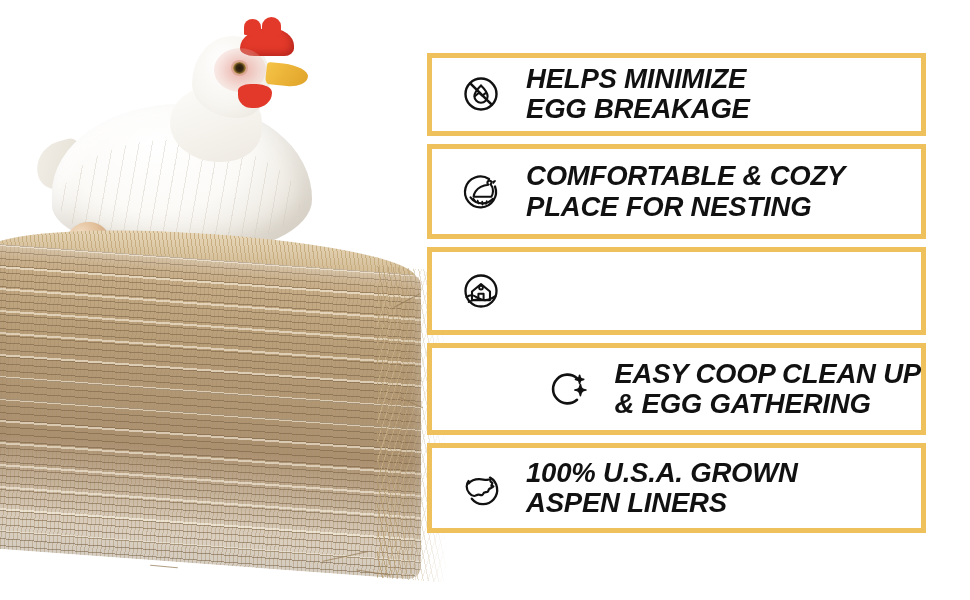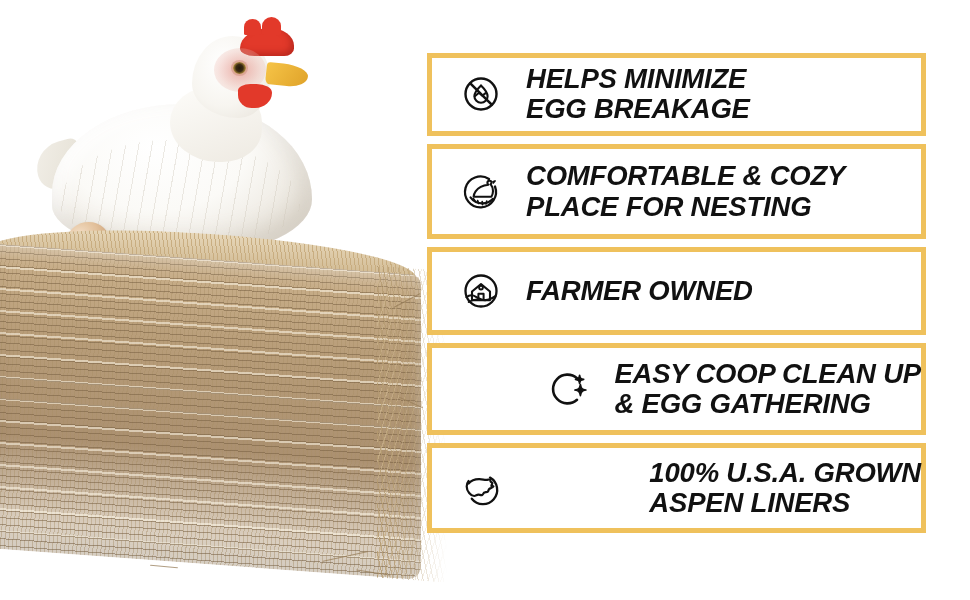--- a/index.html
+++ b/index.html
@@ -266,21 +266,21 @@
     color: #111111;
     text-transform: uppercase;
     white-space: pre-line;
   }
 
   
   #feature-0 { height: 85px; }
   #feature-1 { height: 98px; }
   #feature-2 { height: 90px; }
   #feature-3 { height: 95px; justify-content: flex-end; }
-  #feature-4 { height: 92px; justify-content: space-between; }
+  #feature-4 { height: 92px; }
 </style>
 </head>
 <body>
 
 <div id="page">
 
   <div id="photo-panel">
 
     <div class="hen-tail"></div>
     <div class="hen-body"></div>
@@ -339,21 +339,20 @@
       <span class="feature-icon">
         <svg width="44" height="44" viewBox="0 0 44 44" fill="none" stroke="#111" stroke-width="2.3">
           <circle cx="22" cy="22" r="15.5"></circle>
           <path d="M13 22.5l9-7.4 9 7.4v8.6H13z" stroke-linejoin="round" stroke-width="2.1"></path>
           <circle cx="22" cy="18.6" r="1.9" stroke-width="1.9"></circle>
           <path d="M19.4 31.1v-6.4h5.2v6.4" stroke-width="2" stroke-linejoin="round"></path>
           <path d="M7.4 28.2c3.6-2.9 6.6-2.3 9.6-.4 3 1.9 5.6 3.3 9.2 3.3 3.4 0 6.6-1.3 10.2-3.9" stroke-width="2.1" stroke-linecap="round"></path>
           <path d="M9.6 33.1c3.8-2.5 7.4-3.3 11-2.5" stroke-width="1.8" stroke-linecap="round"></path>
         </svg>
       </span>
-      <span class="feature-text">FARMER OWNED</span>
     </div>
 
     <div class="feature-row" id="feature-3">
       <span class="feature-icon">
         <svg width="44" height="44" viewBox="0 0 44 44" fill="none" stroke="#111" stroke-width="2.6">
           <path d="M30 11.2A14.4 14.4 0 1 0 30 32.8" stroke-linecap="round"></path>
           <path d="M32.6 8.2c.55 3 1.15 3.6 4.1 4.15-2.95.55-3.55 1.15-4.1 4.15-.55-3-1.15-3.6-4.1-4.15 2.95-.55 3.55-1.15 4.1-4.15z" fill="#111" stroke-width="1.6" stroke-linejoin="round"></path>
           <path d="M33.4 17.5c.75 4 1.55 4.8 5.5 5.55-3.95.75-4.75 1.55-5.5 5.55-.75-4-1.55-4.8-5.5-5.55 3.95-.75 4.75-1.55 5.5-5.55z" fill="#111" stroke-width="1.6" stroke-linejoin="round"></path>
         </svg>
       </span>

